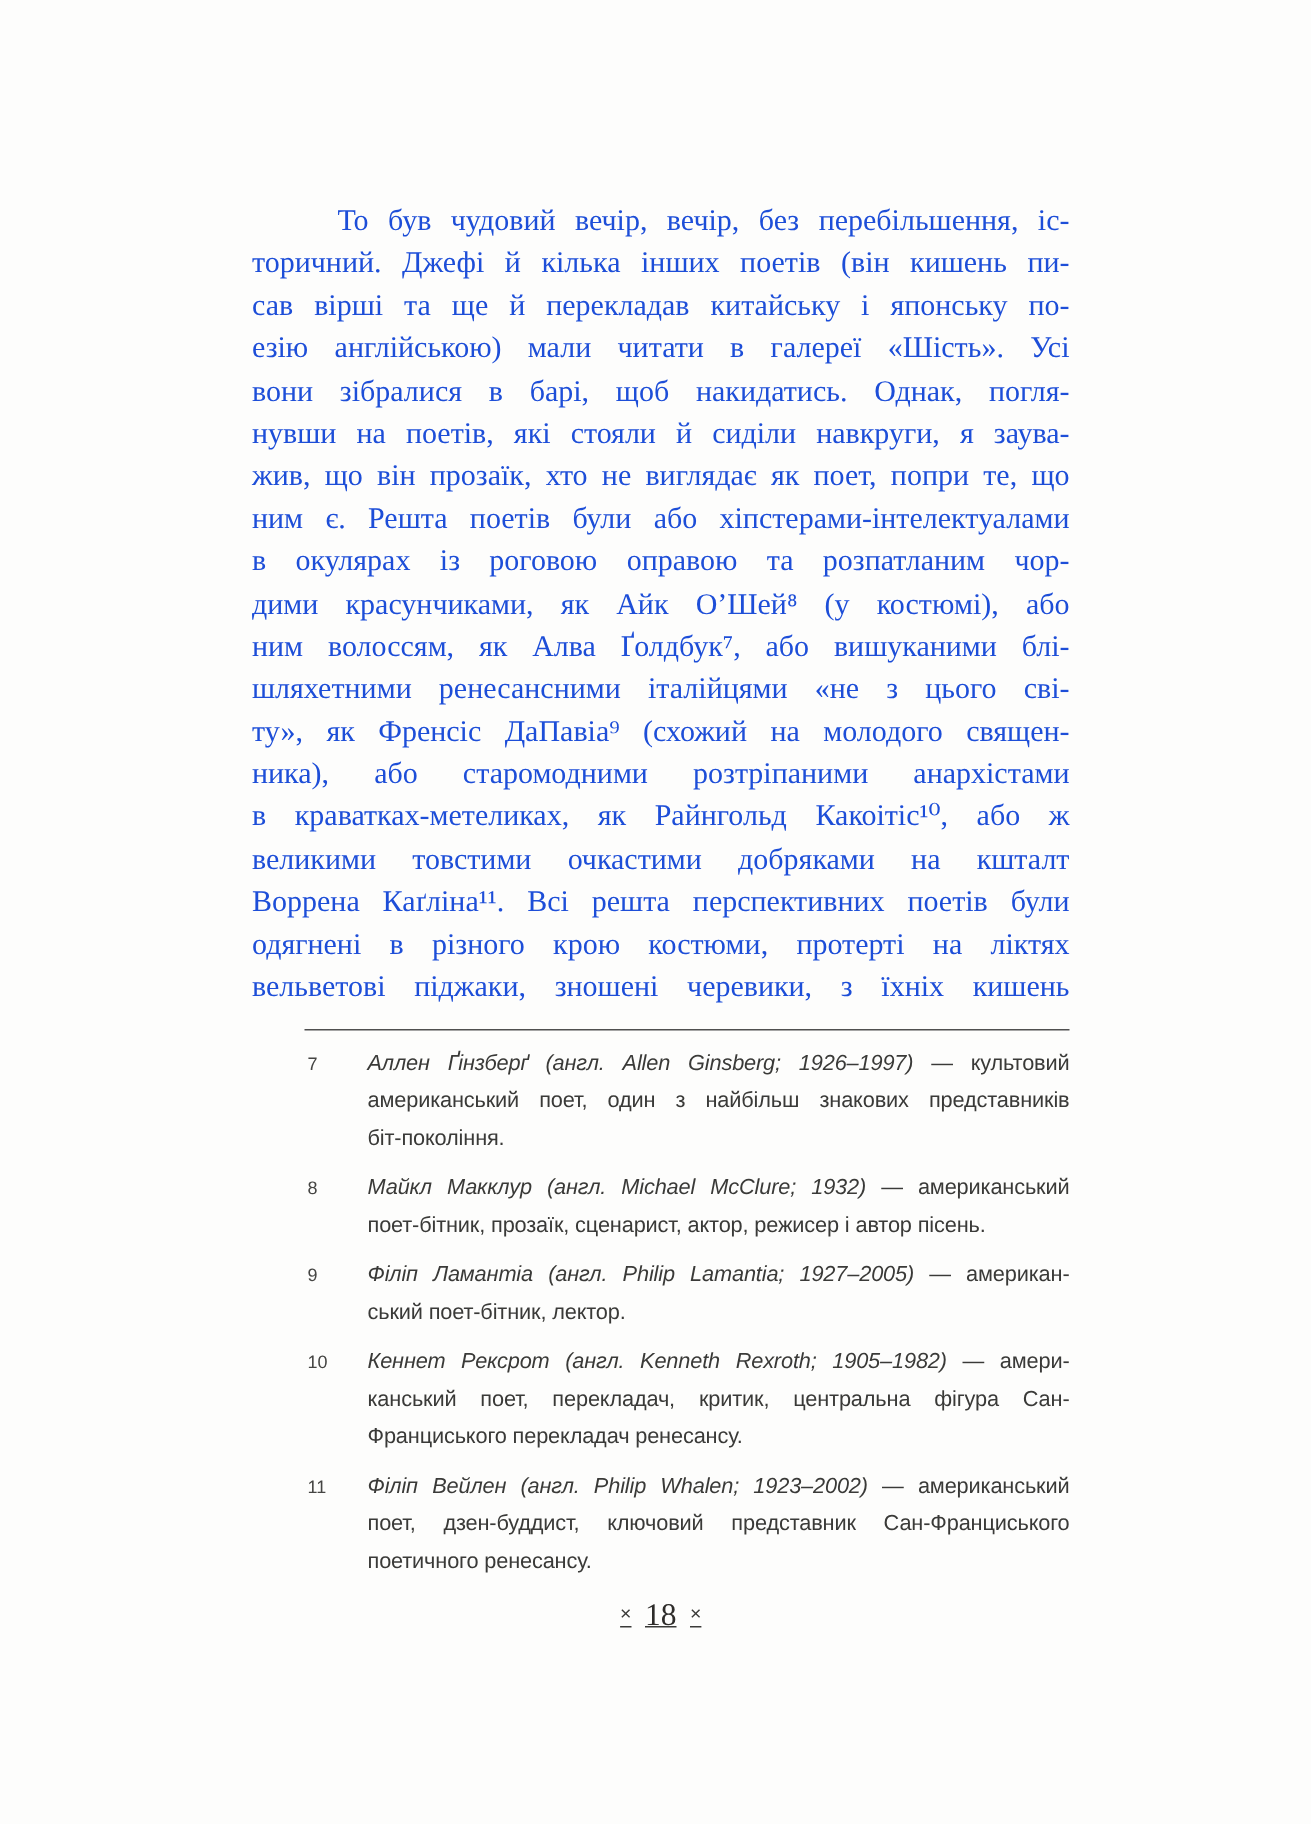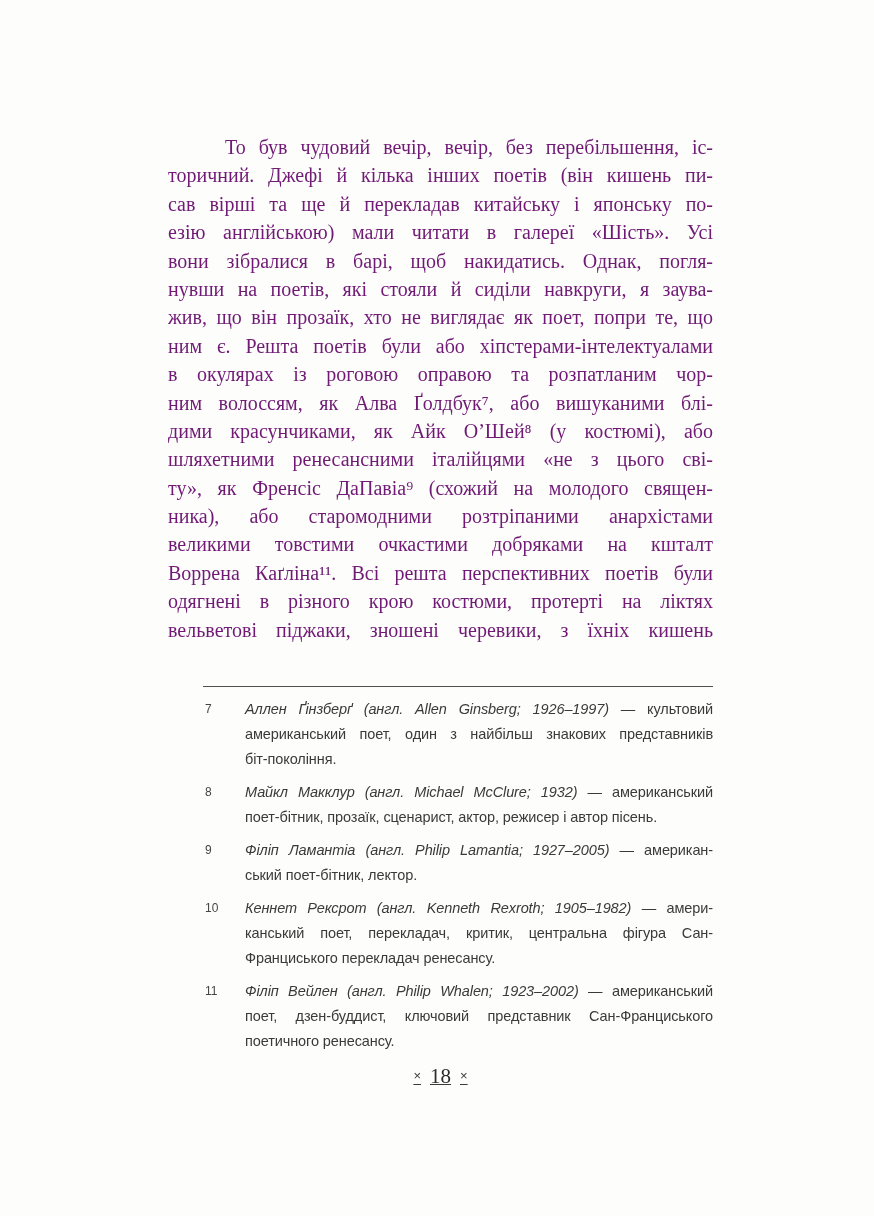--- a/index.html
+++ b/index.html
@@ -13,21 +13,21 @@
     position: absolute; inset: 0;
     background: #fdfdfc;
   }
   
   .body-text {
     position: absolute;
     left: 168px; top: 133px; width: 545px;
     font-family: "Liberation Serif", "DejaVu Serif", serif;
     font-size: 20px;
     line-height: 28.4px;
-    color: #701a75;
+    color: #1d4ed8;
   }
   .bline {
     text-align: justify;
     text-align-last: justify;
     height: 28.4px;
     white-space: nowrap;
   }
   .bline.first { text-indent: 57px; }
   
   .fn-rule {
@@ -87,25 +87,26 @@
   <div class="body-text">
     <div class="bline first">То був чудовий вечір, вечір, без перебільшення, іс-</div>
     <div class="bline">торичний. Джефі й кілька інших поетів (він кишень пи-</div>
     <div class="bline">сав вірші та ще й перекладав китайську і японську по-</div>
     <div class="bline">езію англійською) мали читати в галереї «Шість». Усі</div>
     <div class="bline">вони зібралися в барі, щоб накидатись. Однак, погля-</div>
     <div class="bline">нувши на поетів, які стояли й сиділи навкруги, я заува-</div>
     <div class="bline">жив, що він прозаїк, хто не виглядає як поет, попри те, що</div>
     <div class="bline">ним є. Решта поетів були або хіпстерами-інтелектуалами</div>
     <div class="bline">в окулярах із роговою оправою та розпатланим чор-</div>
+    <div class="bline">дими красунчиками, як Айк О’Шей⁸ (у костюмі), або</div>
     <div class="bline">ним волоссям, як Алва Ґолдбук⁷, або вишуканими блі-</div>
-    <div class="bline">дими красунчиками, як Айк О’Шей⁸ (у костюмі), або</div>
     <div class="bline">шляхетними ренесансними італійцями «не з цього сві-</div>
     <div class="bline">ту», як Френсіс ДаПавіа⁹ (схожий на молодого священ-</div>
     <div class="bline">ника), або старомодними розтріпаними анархістами</div>
+    <div class="bline">в краватках-метеликах, як Райнгольд Какоітіс¹⁰, або ж</div>
     <div class="bline">великими товстими очкастими добряками на кшталт</div>
     <div class="bline">Воррена Каґліна¹¹. Всі решта перспективних поетів були</div>
     <div class="bline">одягнені в різного крою костюми, протерті на ліктях</div>
     <div class="bline">вельветові піджаки, зношені черевики, з їхніх кишень</div>
   </div>
 
   <div class="fn-rule"></div>
 
   <div class="footnotes">
 

